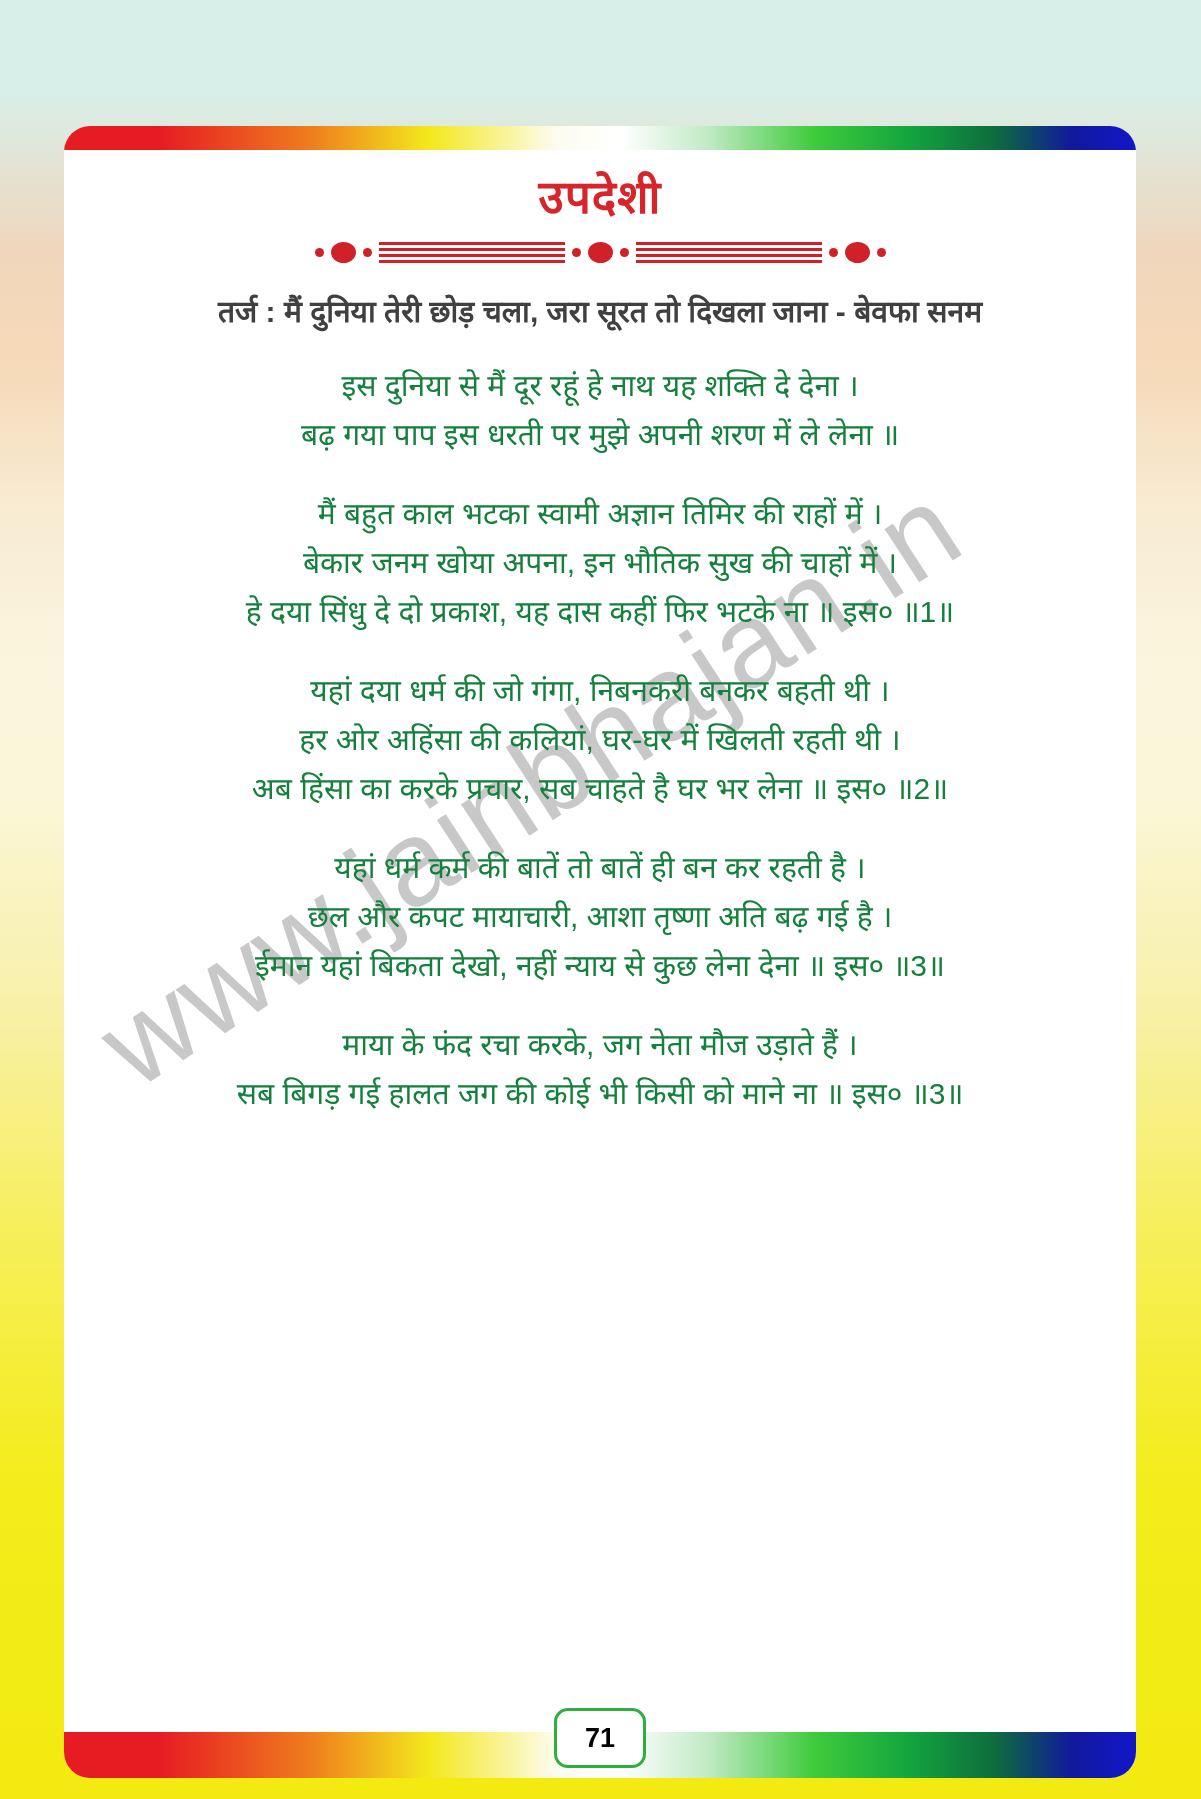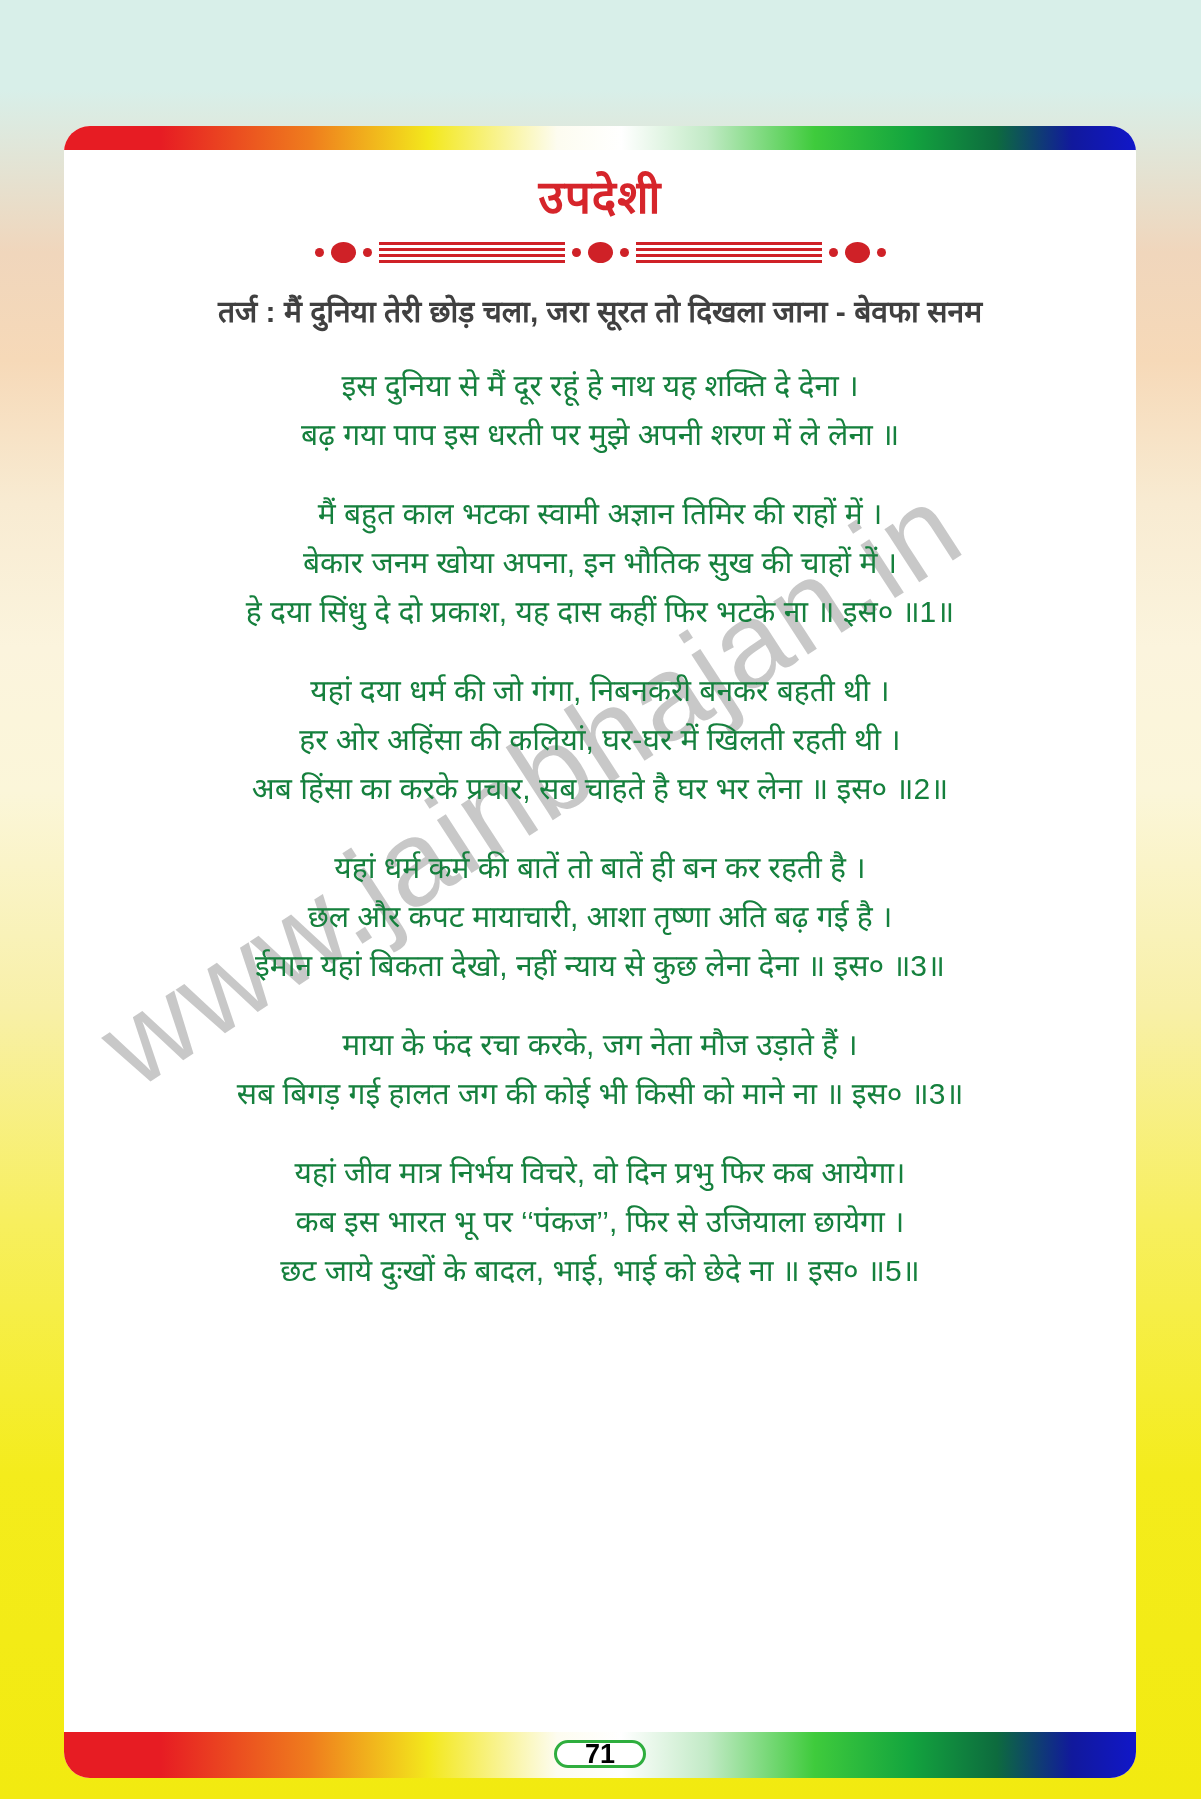--- a/index.html
+++ b/index.html
@@ -93,21 +93,21 @@
     color: rgba(110, 110, 110, 0.38);
     white-space: nowrap;
     pointer-events: none;
   }
   .page-badge {
     position: absolute;
     left: 50%;
     bottom: 10px;
     transform: translateX(-50%);
     z-index: 3;
-    width: 92px; height: 28px;
+    width: 92px; height: 60px;
     background: #ffffff;
     border: 3px solid #2fae3e;
     border-radius: 14px;
     display: flex;
     align-items: center;
     justify-content: center;
     font-size: 27px;
     font-weight: 700;
     color: #000;
   }
@@ -160,25 +160,20 @@
       <div class="verse-line">यहां धर्म कर्म की बातें तो बातें ही बन कर रहती है ।</div>
       <div class="verse-line">छल और कपट मायाचारी, आशा तृष्णा अति बढ़ गई है ।</div>
       <div class="verse-line">ईमान यहां बिकता देखो, नहीं न्याय से कुछ लेना देना ॥ इस० ॥3॥</div>
     </div>
 
     <div class="stanza">
       <div class="verse-line">माया के फंद रचा करके, जग नेता मौज उड़ाते हैं ।</div>
       <div class="verse-line">सब बिगड़ गई हालत जग की कोई भी किसी को माने ना ॥ इस० ॥3॥</div>
     </div>
 
-    <div class="stanza">
-      <div class="verse-line">यहां जीव मात्र निर्भय विचरे, वो दिन प्रभु फिर कब आयेगा।</div>
-      <div class="verse-line">कब इस भारत भू पर ‘‘पंकज’’, फिर से उजियाला छायेगा ।</div>
-      <div class="verse-line">छट जाये दुःखों के बादल, भाई, भाई को छेदे ना ॥ इस० ॥5॥</div>
-    </div>
 
   </div>
 
   <div class="rainbow rainbow-bottom"></div>
 
   <div class="page-badge">71</div>
 
 </div>
 
 <div class="watermark">www.jainbhajan.in</div>

